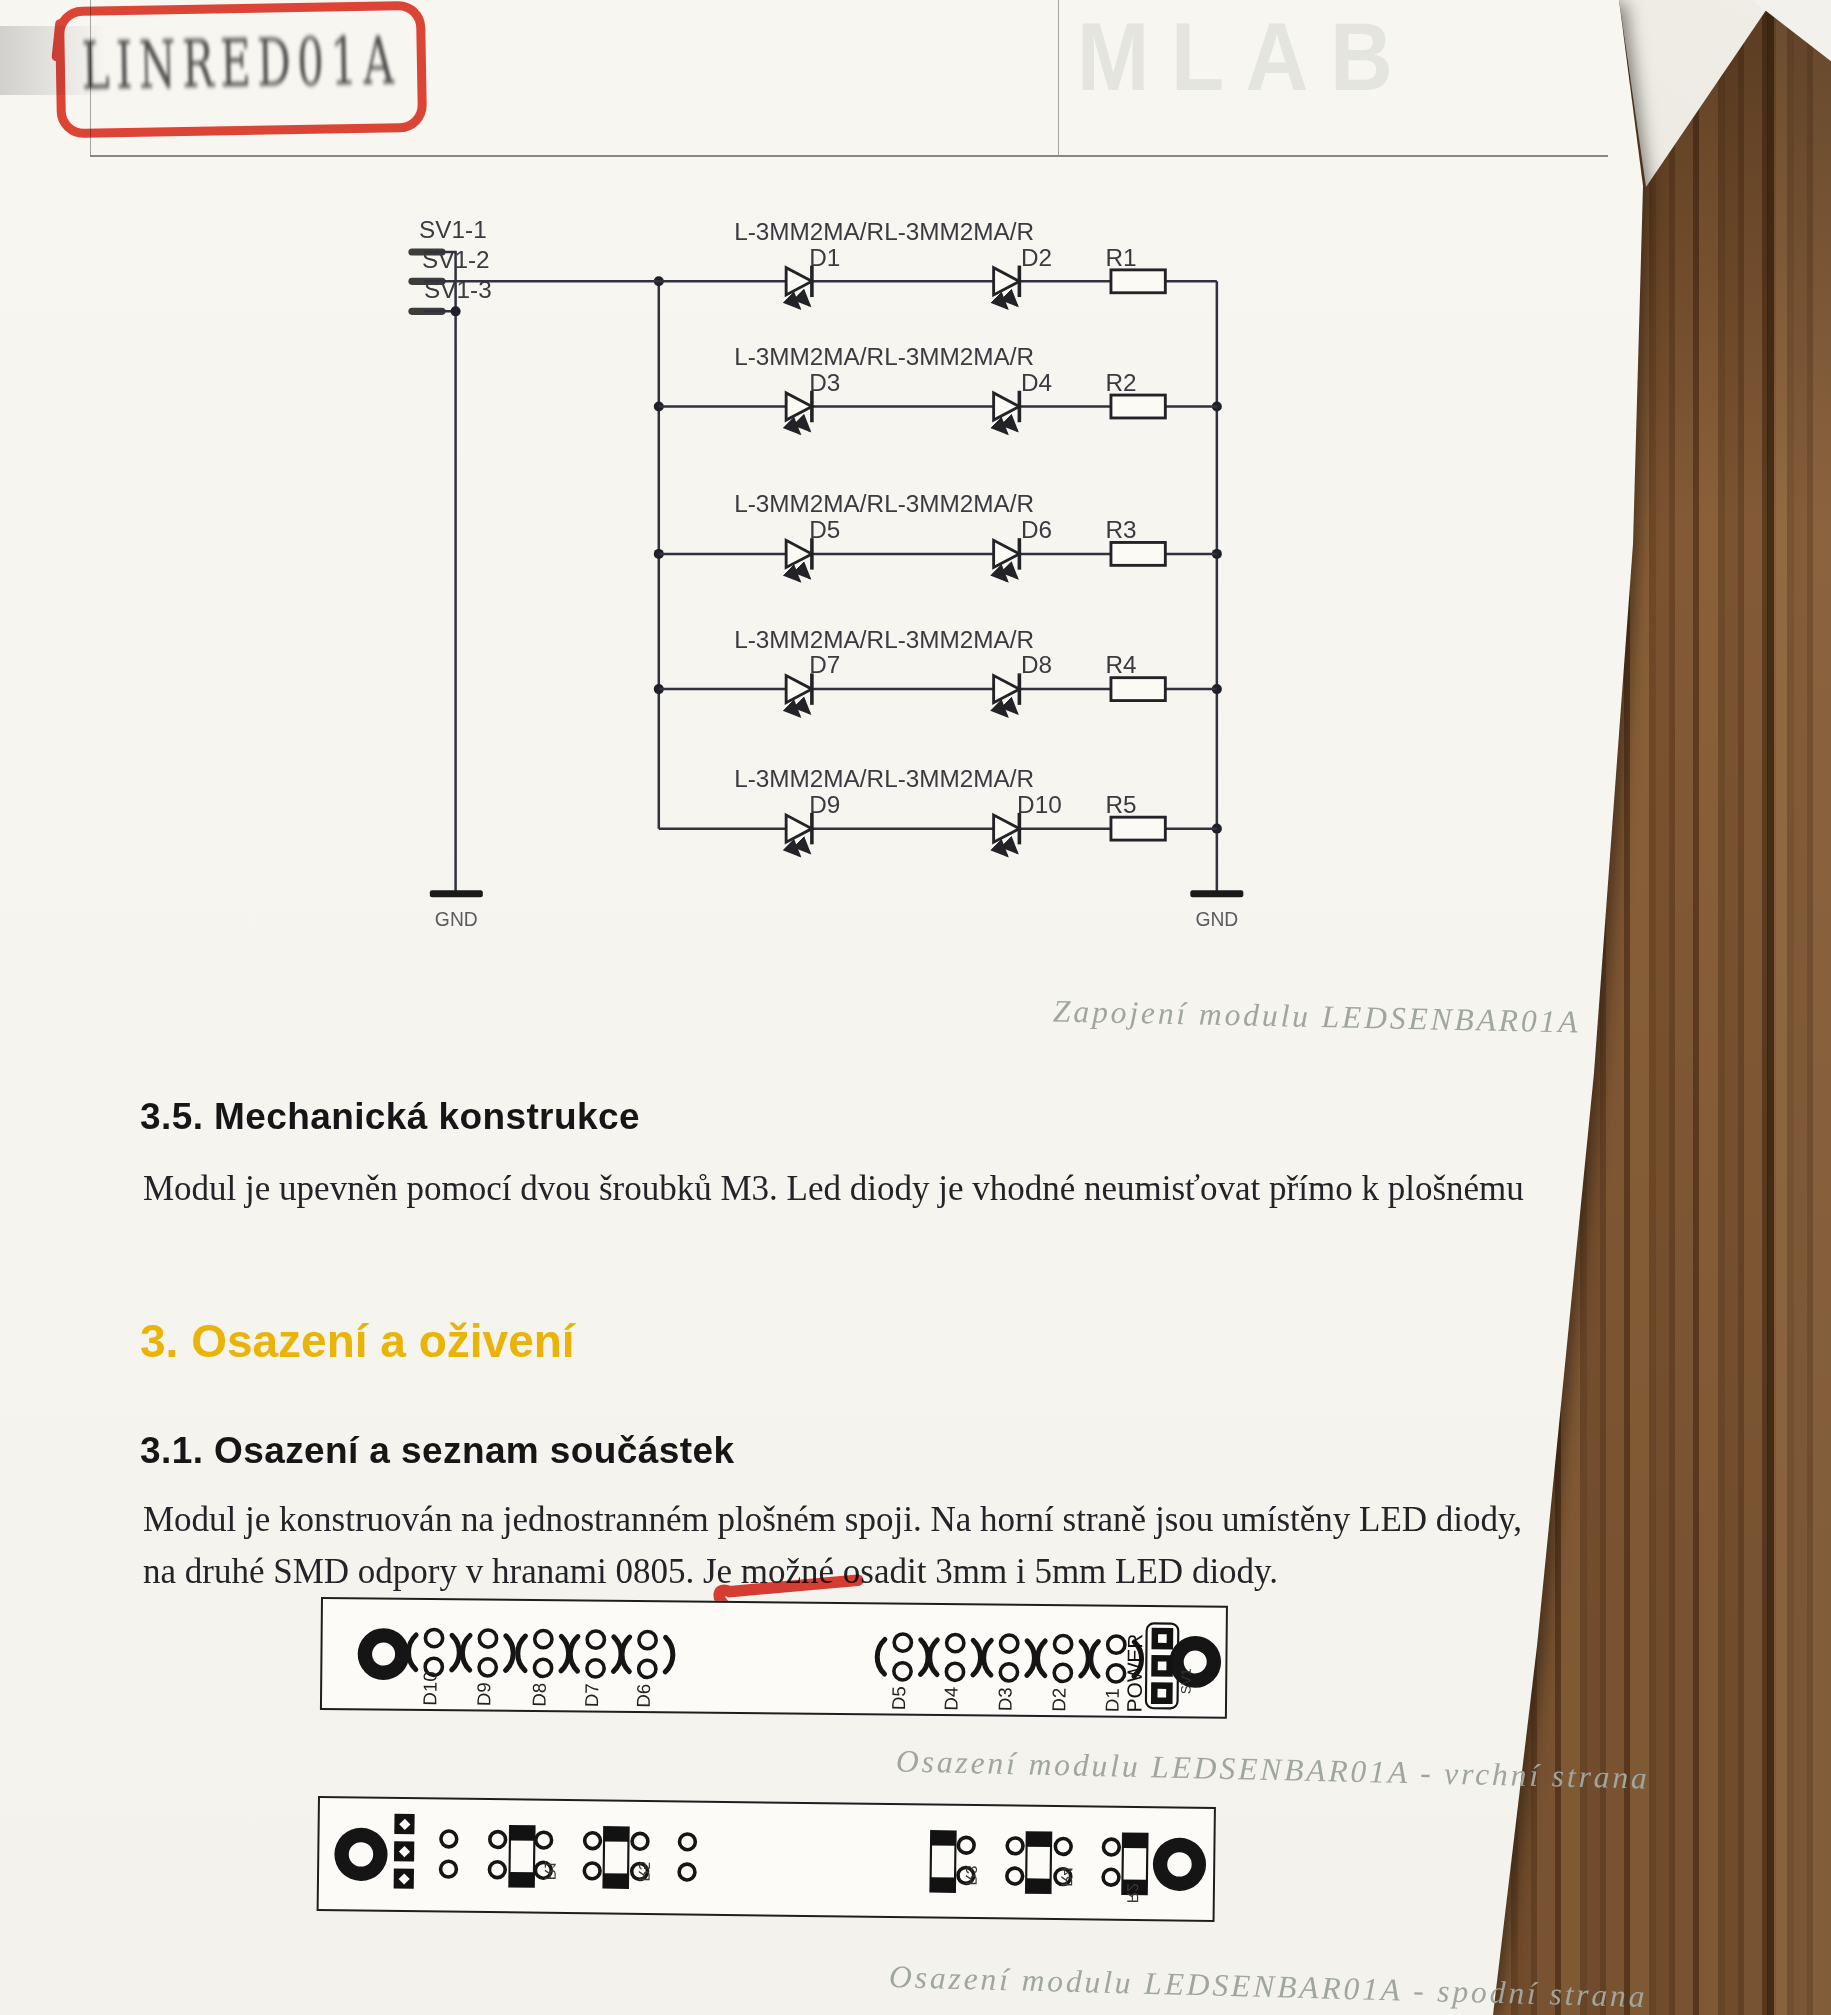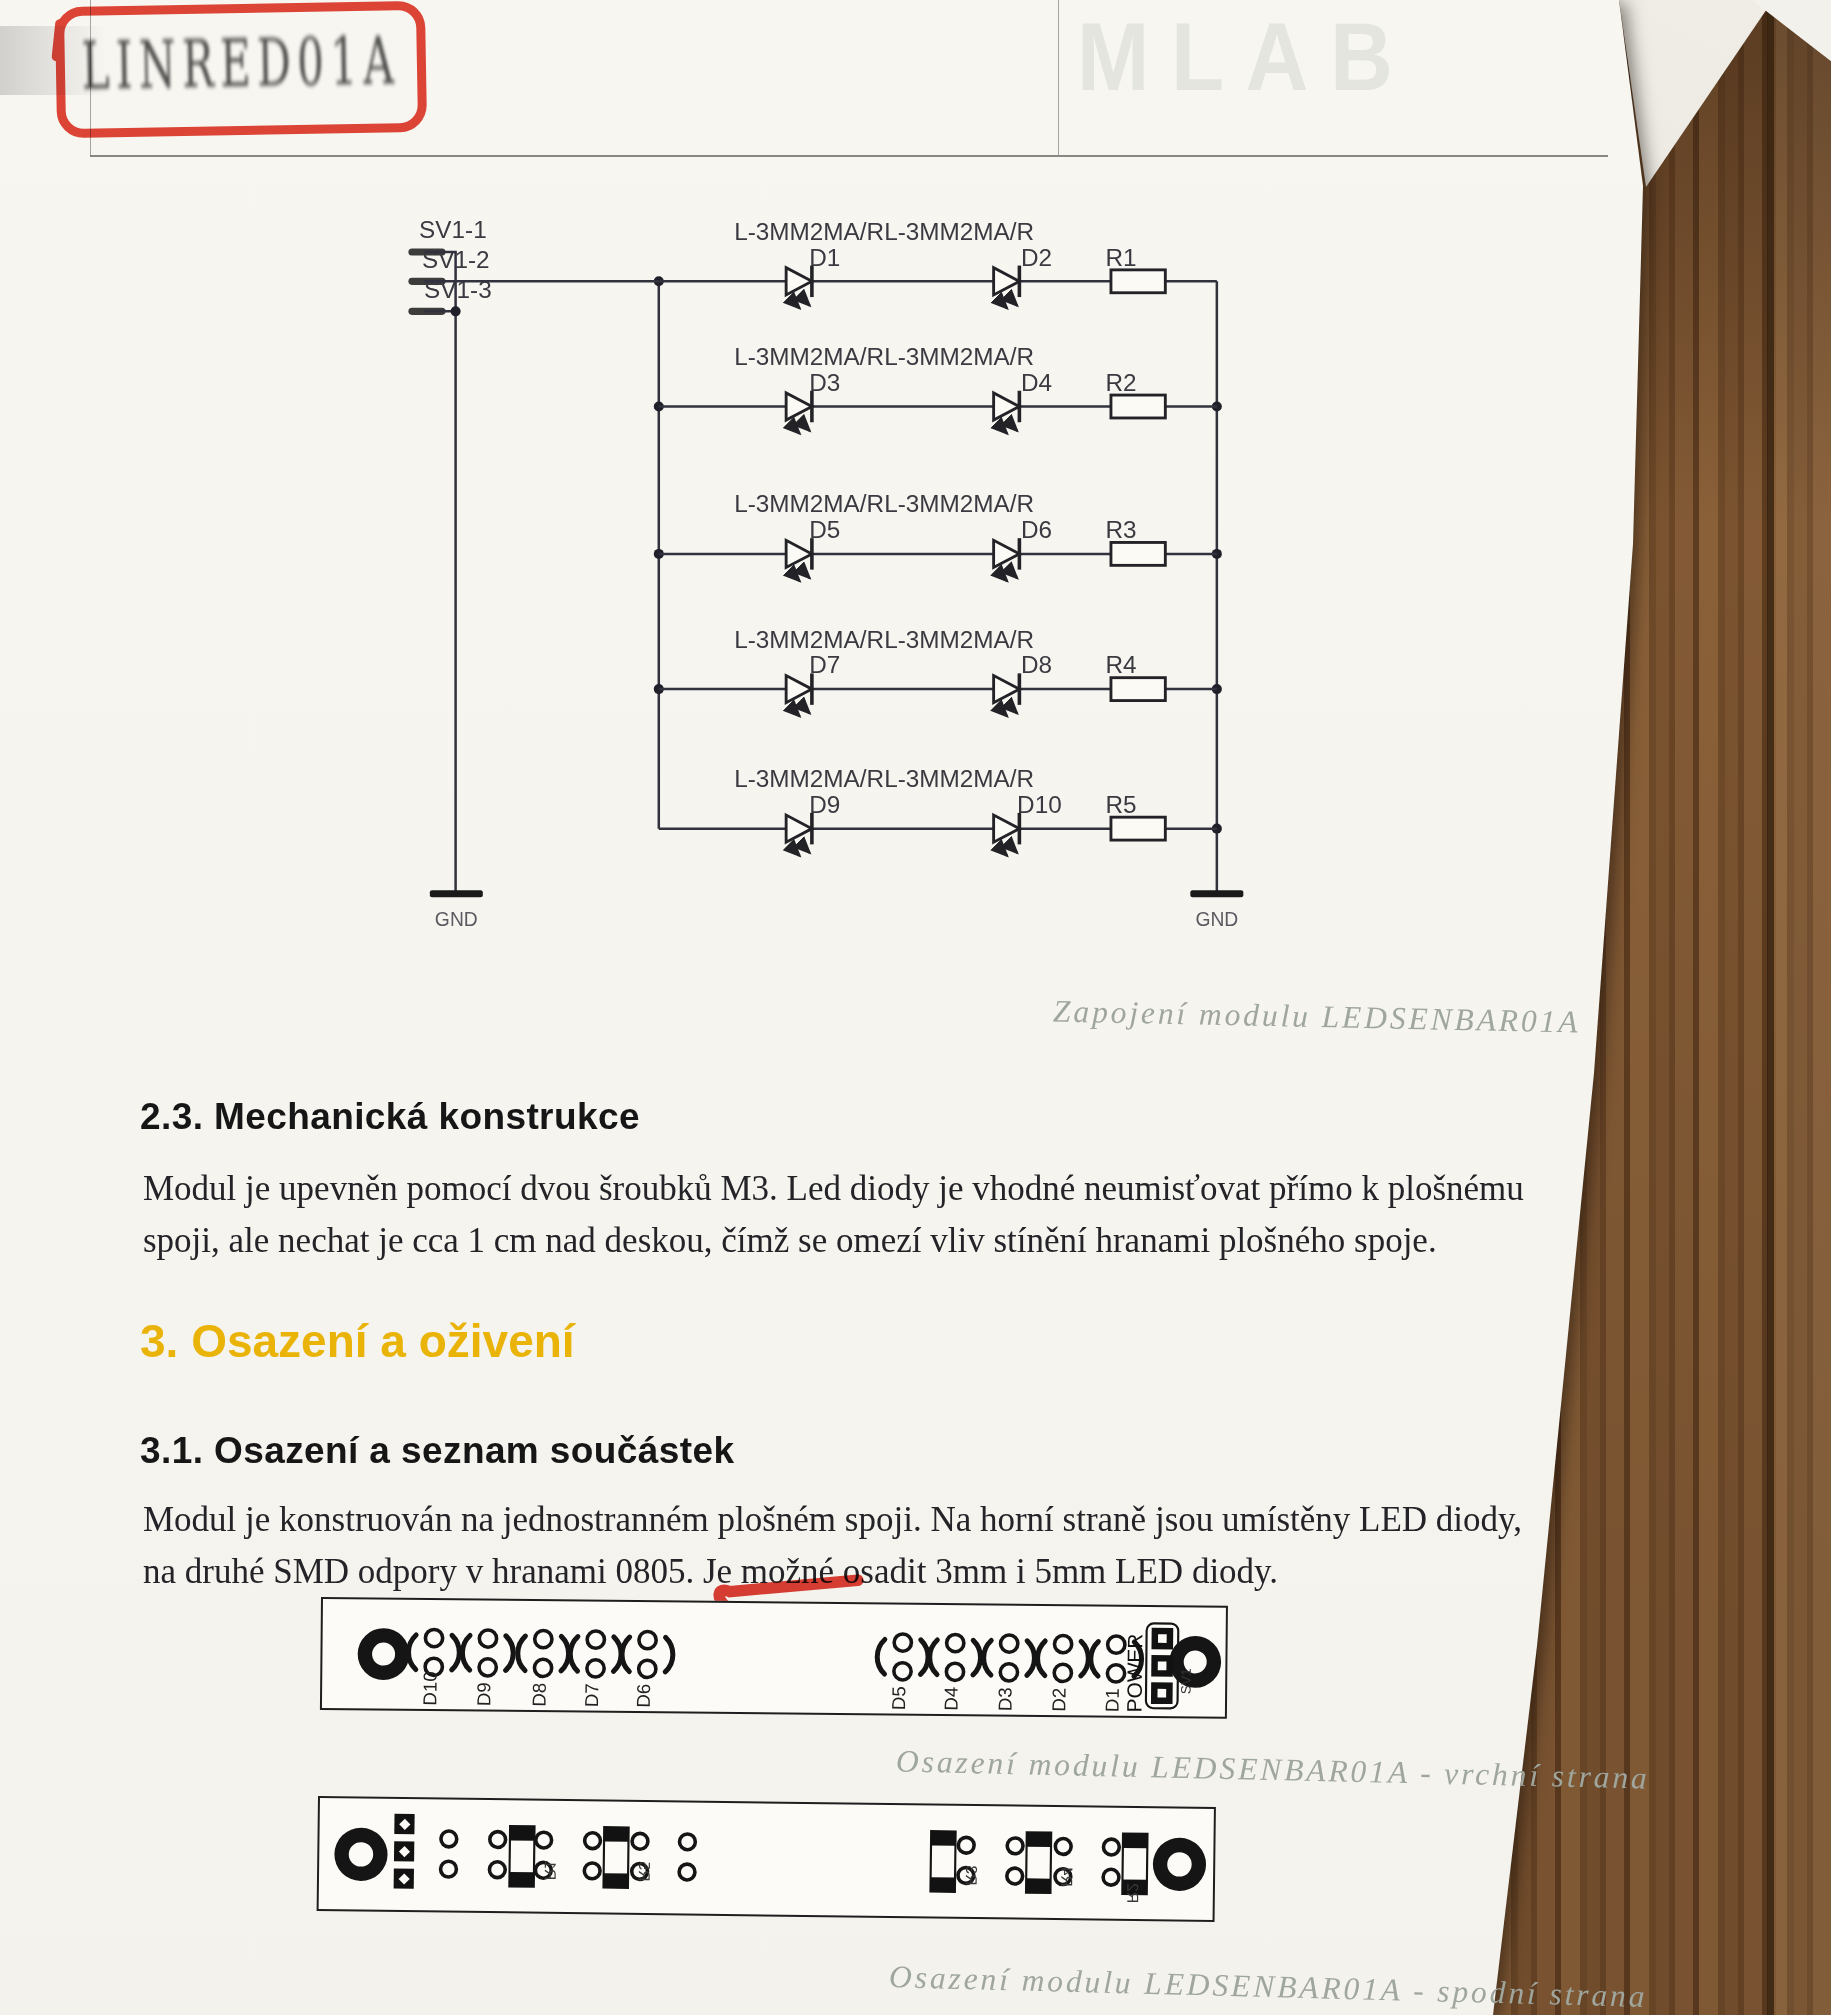--- a/index.html
+++ b/index.html
@@ -199,25 +199,24 @@
     <rect class="comp" x="1552" y="1142" width="76" height="32"></rect>
     <text class="slabel smid" x="1235" y="1100">L-3MM2MA/RL-3MM2MA/R</text>
     <text class="slabel smid" x="1152" y="1136">D9</text>
     <text class="slabel smid" x="1452" y="1136">D10</text>
     <text class="slabel smid" x="1566" y="1136">R5</text>
   </g>
 </svg>
 
 <div class="caption" style="left:1053px;top:999px;transform:rotate(1.2deg);">Zapojení modulu LEDSENBAR01A</div>
 
-<div class="h-sub" style="top:1096px;">2.3. Mechanická konstrukce</div>
+<div class="h-sub" style="top:1096px;">3.5. Mechanická konstrukce</div>
 
 <div class="body-text" style="top:1163px;">
   <span>Modul je upevněn pomocí dvou šroubků M3. Led diody je vhodné neumisťovat přímo k plošnému</span><br>
-  <span>spoji, ale nechat je cca 1 cm nad deskou, čímž se omezí vliv stínění hranami plošného spoje.</span>
 </div>
 
 <div class="h-main" style="top:1314px;">3. Osazení a oživení</div>
 
 <div class="h-sub" style="top:1430px;">3.1. Osazení a seznam součástek</div>
 
 <div class="body-text" style="top:1494px;">
   <span>Modul je konstruován na jednostranném plošném spoji. Na horní straně jsou umístěny LED diody,</span><br>
   <span>na druhé SMD odpory v hranami </span><span>0805.</span><span> Je možné osadit 3mm i 5mm LED diody.</span>
 </div>

